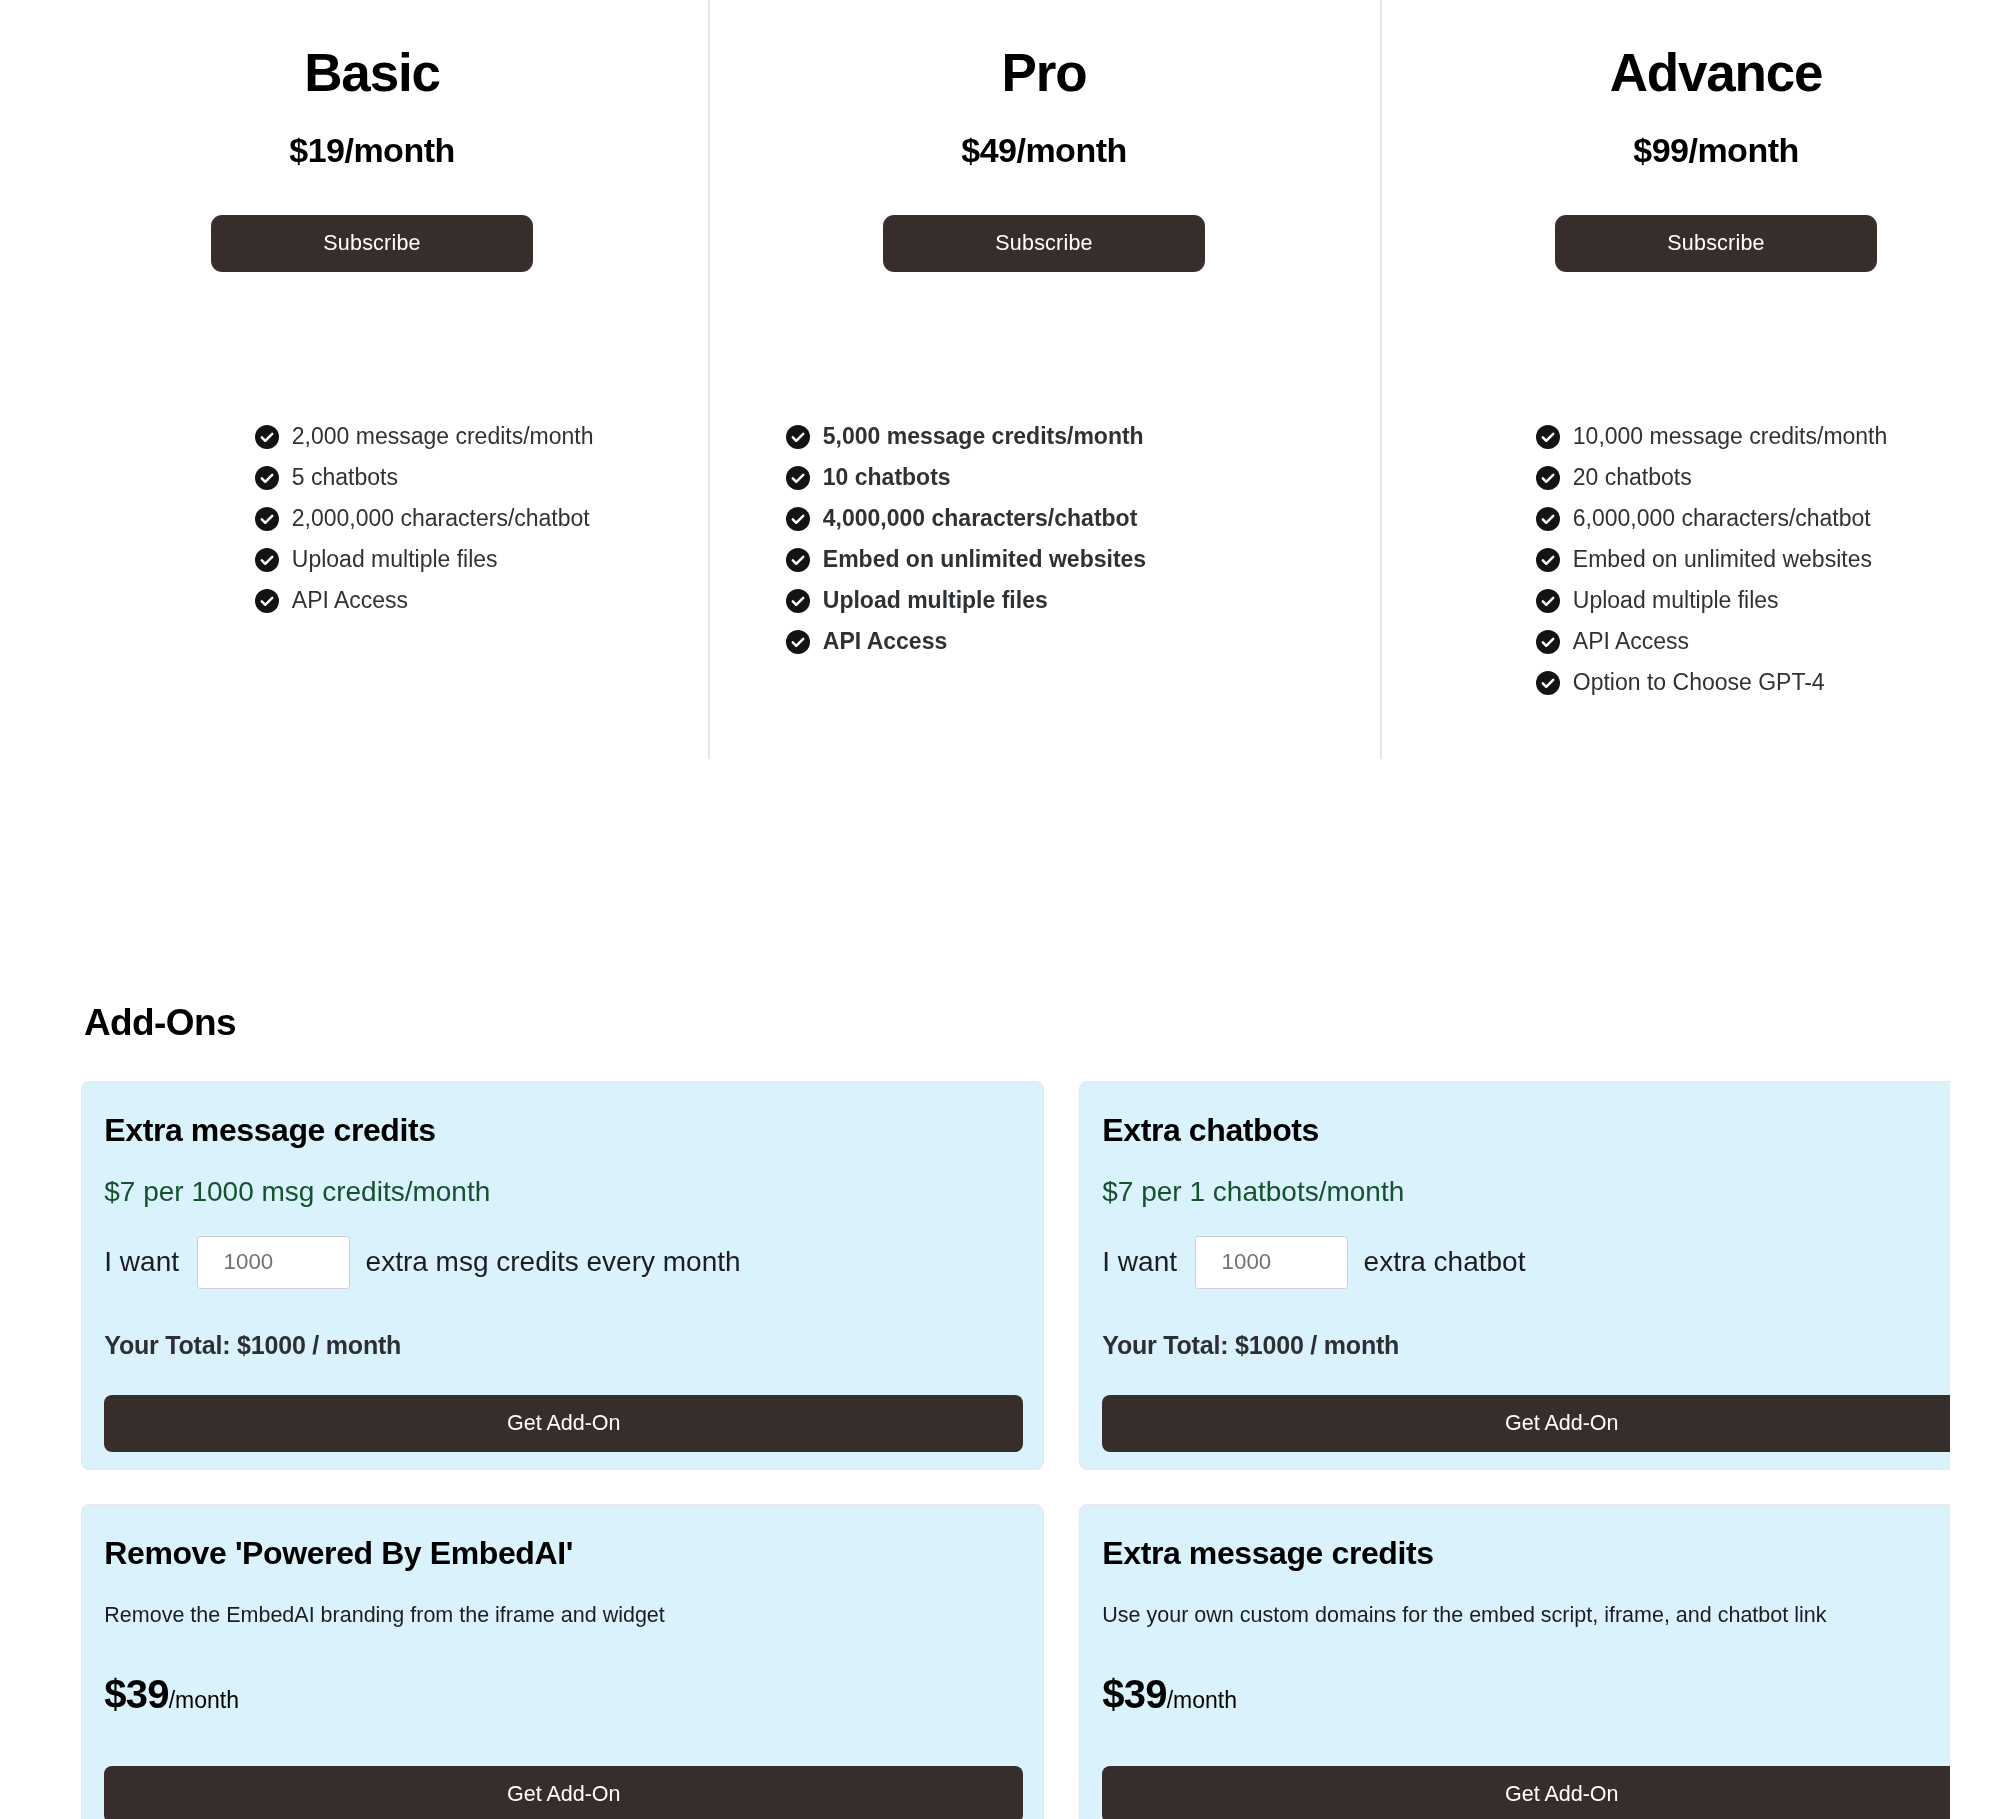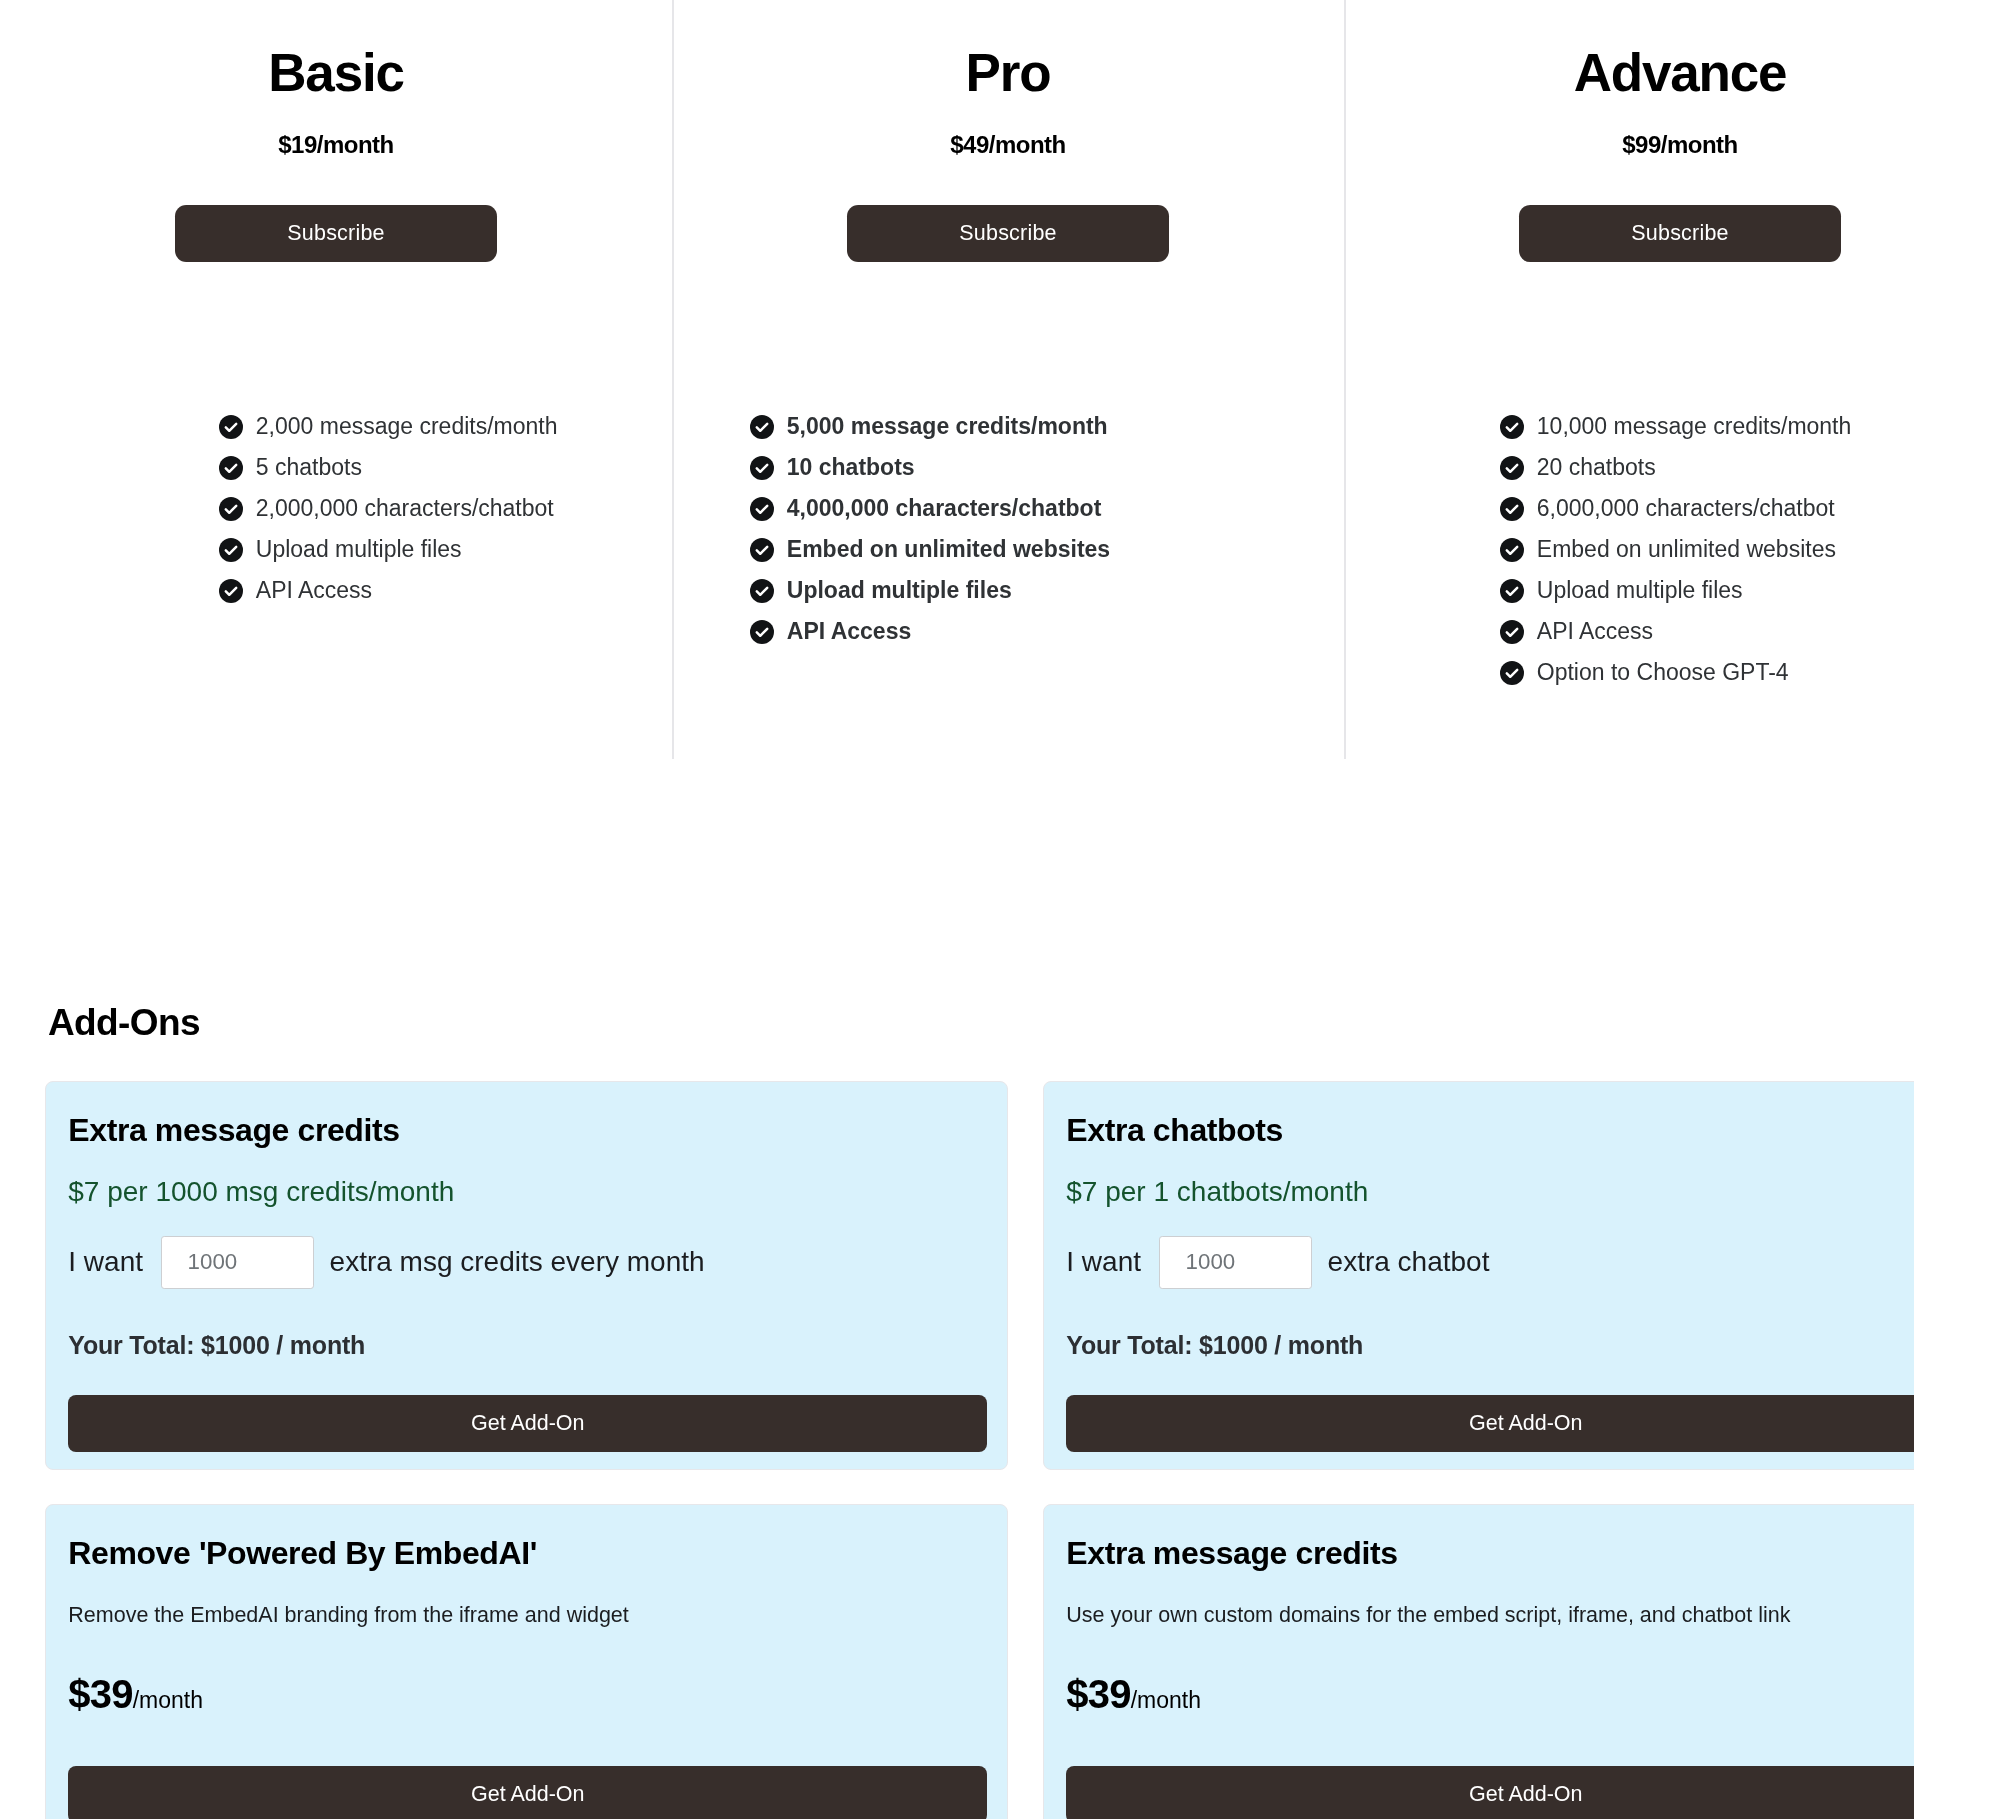--- a/index.html
+++ b/index.html
@@ -11,20 +11,21 @@
     background: #ffffff;
     font-family: "Liberation Sans", sans-serif;
     -webkit-font-smoothing: antialiased;
   }
 
   .page {
     position: relative;
     width: 1914px;
     height: 1820px;
     overflow: hidden;
+    margin-left: 36px;
   }
 
   
   .plans {
     position: absolute;
     left: 0;
     top: 0;
     width: 2016px;
     height: 770px;
     display: flex;
@@ -50,21 +51,21 @@
     text-align: center;
     font-size: 53px;
     line-height: 1.0;
     font-weight: bold;
     color: #000000;
     letter-spacing: -1.2px;
   }
 
   .plan-price {
     text-align: center;
-    font-size: 24px;
+    font-size: 34px;
     line-height: 1.0;
     font-weight: bold;
     color: #000000;
     margin-top: 34px;
     letter-spacing: -0.5px;
   }
 
   .subscribe-wrap {
     display: flex;
     justify-content: center;

